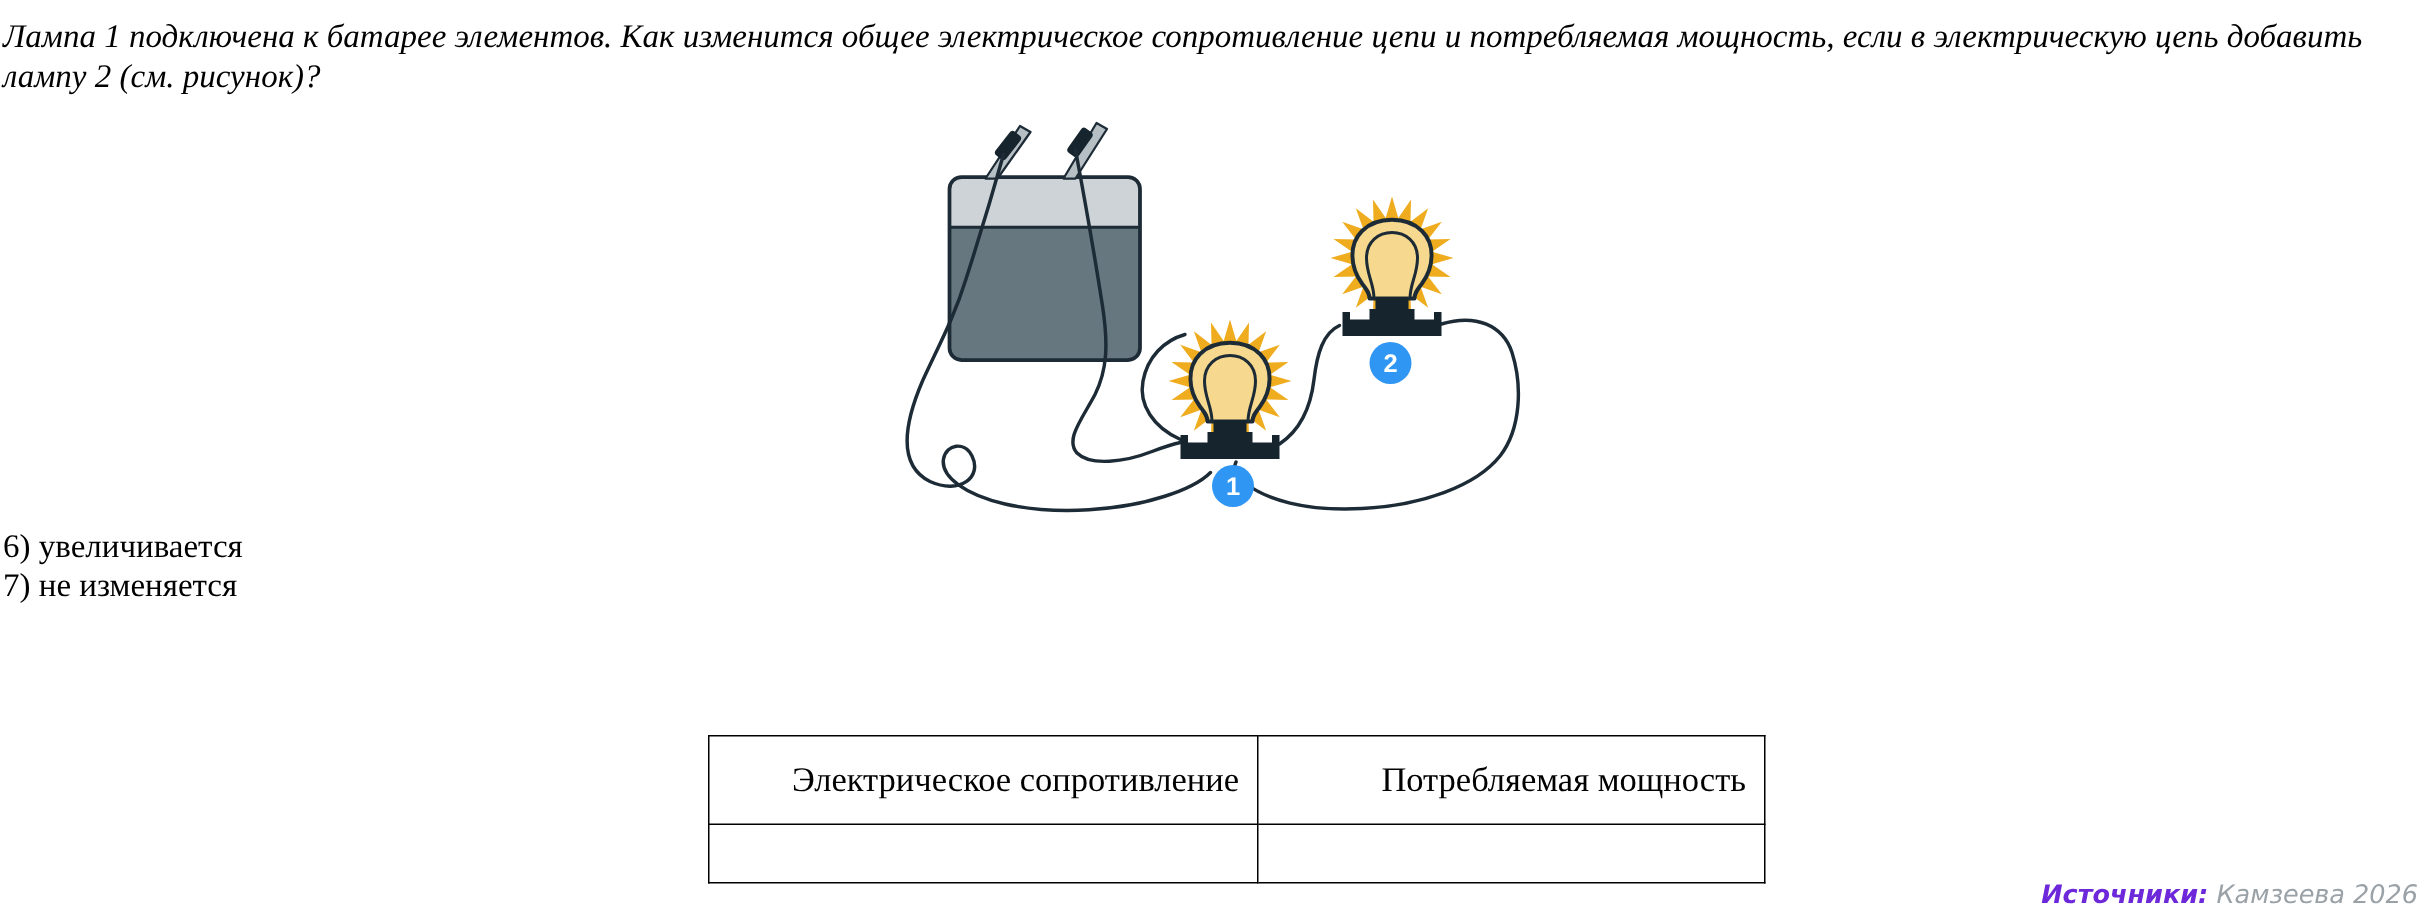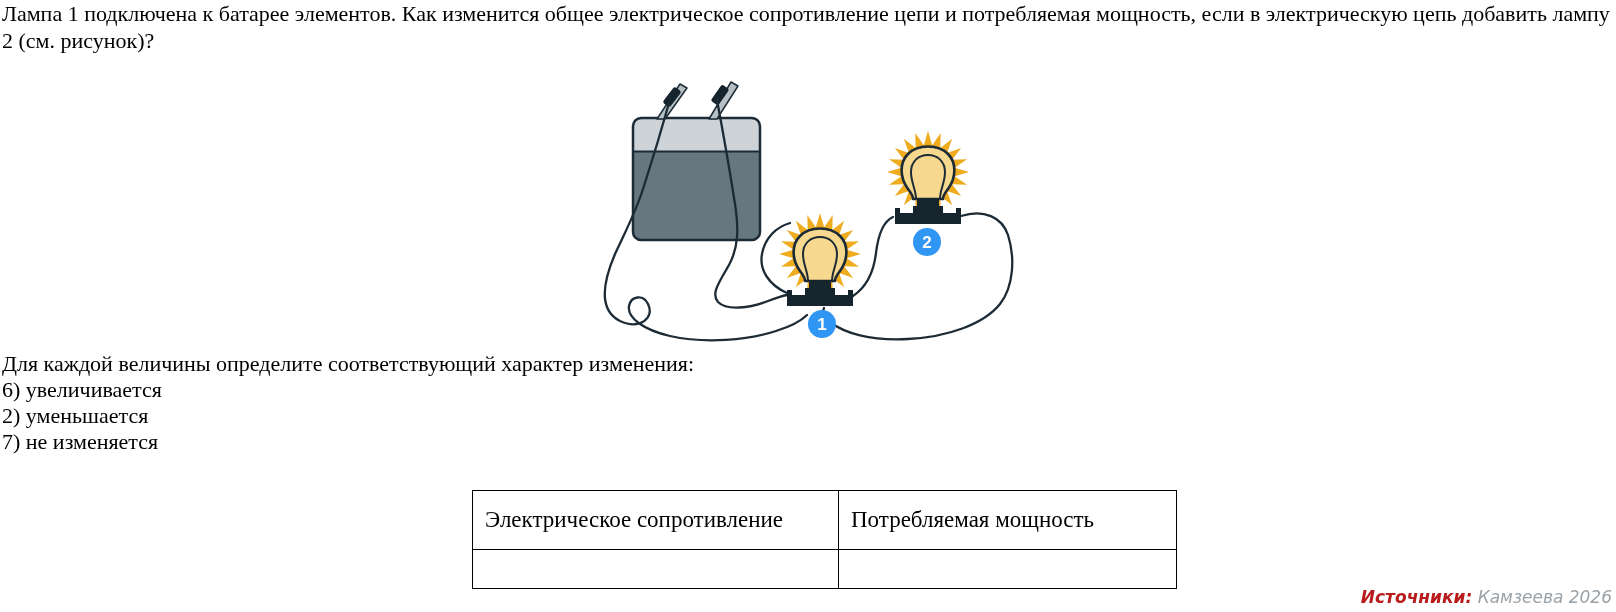--- a/index.html
+++ b/index.html
@@ -2,22 +2,22 @@
 <html><head>
 <meta charset="utf-8">
 <style>
   html,body { margin:0; padding:0; }
   body {
     width:1616px; height:612px; position:relative; overflow:hidden;
     background:#ffffff; color:#000;
     font-family:"Liberation Serif", serif;
   }
   .question {
-    position:absolute; top:0; left:2px; width:1612px;
-    font-size:22px; line-height:27px;
+    position:absolute; top:10px; left:2px; width:1612px;
+    font-size:22px; line-height:27px;font-style:italic;
   }
   .figure { position:absolute; left:598px; top:72px; width:420px; height:278px; }
 
   svg .wire { fill:none; stroke:#1C2B36; stroke-width:2.3; stroke-linecap:round; }
   svg .battery-outline { fill:none; stroke:#1C2B36; stroke-width:2.5; }
   svg .band-line { stroke:#1C2B36; stroke-width:2; }
   svg .prong { fill:#B6C0C4; stroke:#1C2B36; stroke-width:1.5; stroke-linejoin:round; }
   svg .clip { fill:#16242E; }
   svg .glass { stroke:#1C2B36; stroke-width:2.6; stroke-linejoin:round; }
   svg .inner { fill:none; stroke:#1C2B36; stroke-width:2; }
@@ -26,34 +26,34 @@
     fill:#fff; font-family:"Liberation Sans", sans-serif;
     font-size:17px; font-weight:700; text-anchor:middle;
   }
 
   .instruction { position:absolute; top:351px; left:2px; font-size:22px; }
   .instruction div { line-height:26px; }
 
   .answer-table { position:absolute; left:472px; top:490px; border-collapse:collapse; }
   .answer-table th, .answer-table td {
     border:1.5px solid #000; box-sizing:border-box;
-    font-size:23px; font-weight:normal; text-align:left; vertical-align:middle;
+    font-size:23px; font-weight:normal; text-align:right; vertical-align:middle;
     padding:16px 12px;
   }
   .answer-table th { height:38px; }
   .answer-table td { height:39px; }
   .col-resistance { width:366px; }
   .col-power { width:338px; }
 
   .source {
     position:absolute; right:4px; top:587px;
     font-family:"DejaVu Sans", sans-serif; font-style:italic; font-size:17px;
     white-space:nowrap;
   }
-  .source .label { font-weight:700; color:#b91c1c; }
+  .source .label { font-weight:700; color:#6d28d9; }
   .source .value { color:#9aa2a8; }
 </style>
 </head>
 <body>
 
 <div class="question">Лампа 1 подключена к батарее элементов. Как изменится общее электрическое сопротивление цепи и потребляемая мощность, если в электрическую цепь добавить лампу 2 (см. рисунок)?</div>
 
 <svg class="figure" viewBox="0 0 420 278" xmlns="http://www.w3.org/2000/svg">
 
   <g>
@@ -99,23 +99,21 @@
     <circle r="14" fill="#2F96F3"></circle>
     <text class="badge-text" y="6">1</text>
   </g>
   <g transform="translate(329,170)">
     <circle r="14" fill="#2F96F3"></circle>
     <text class="badge-text" y="6">2</text>
   </g>
 </svg>
 
 <div class="instruction">
-  <div>Для каждой величины определите соответствующий характер изменения:</div>
   <div>6) увеличивается</div>
-  <div>2) уменьшается</div>
   <div>7) не изменяется</div>
 </div>
 
 <table class="answer-table">
   <tbody>
       <tr>
     <th class="col-resistance">Электрическое сопротивление</th>
     <th class="col-power">Потребляемая мощность</th>
   </tr>
   <tr>

